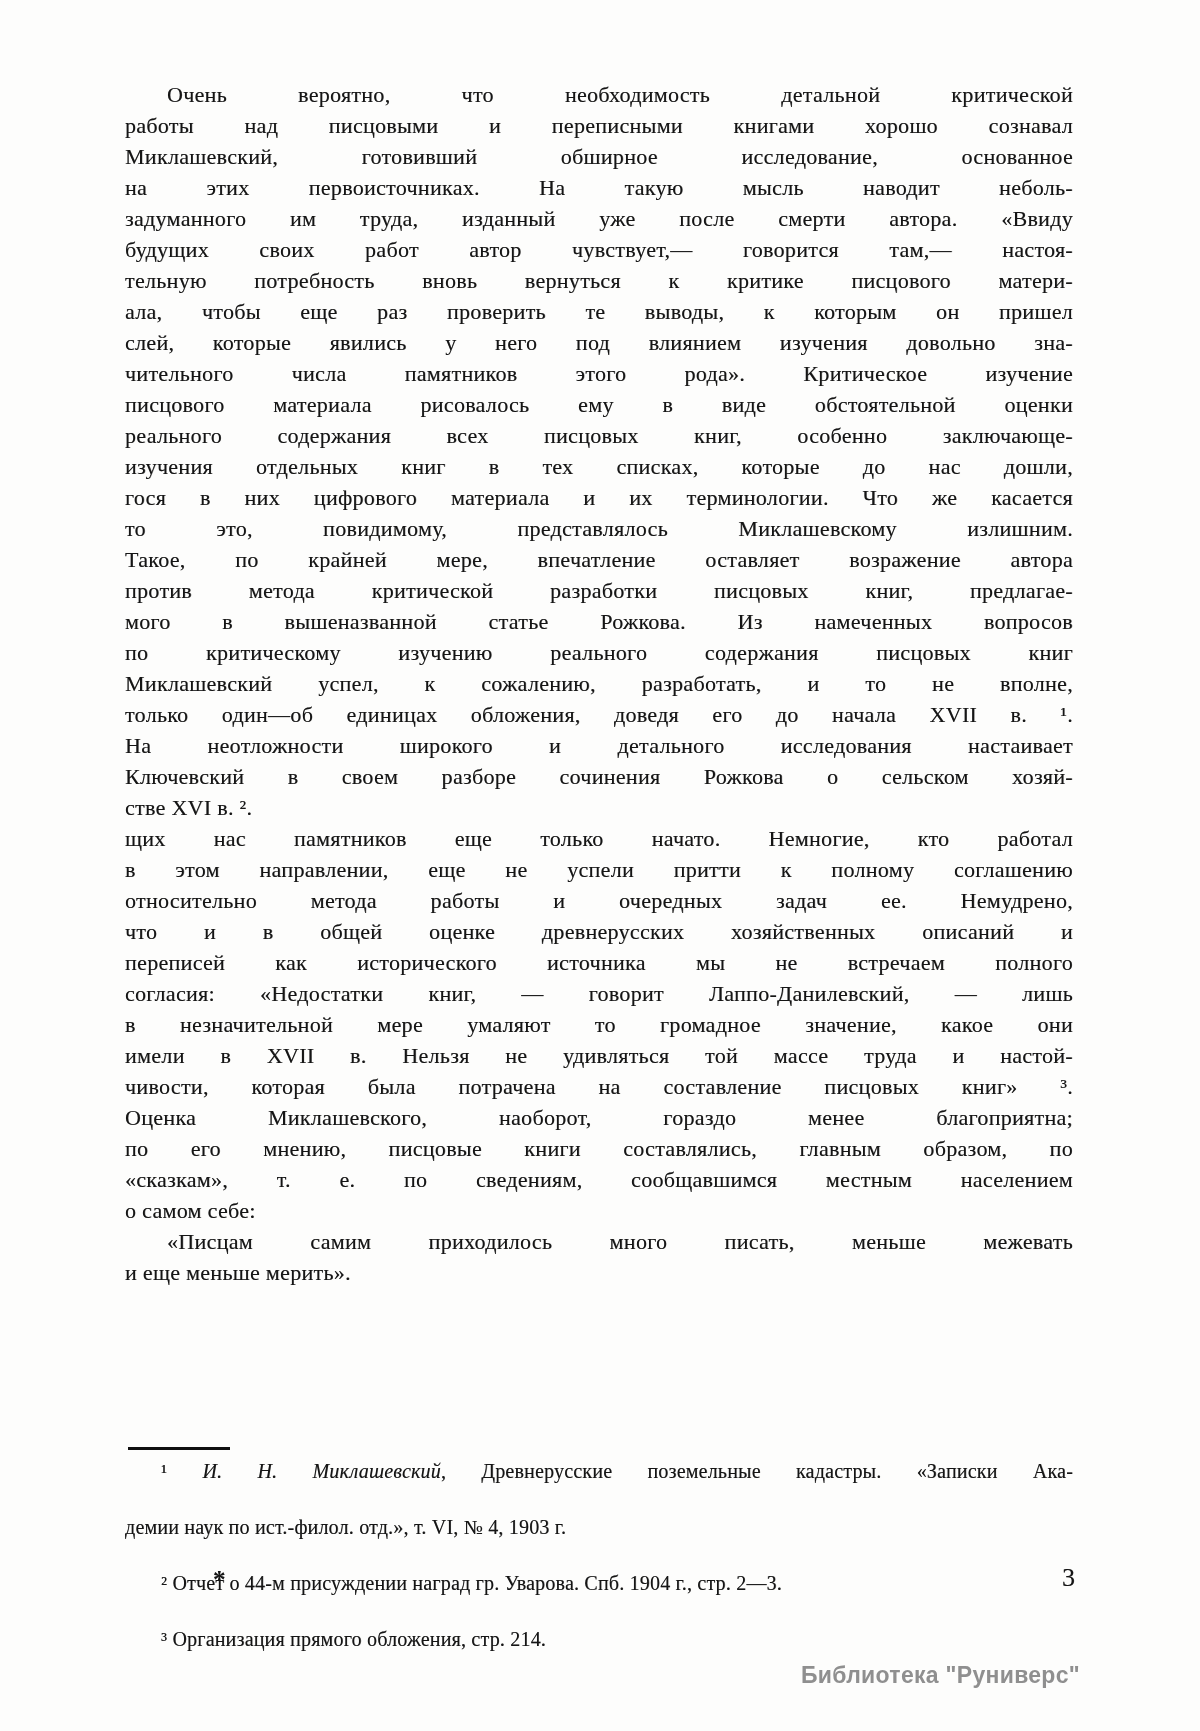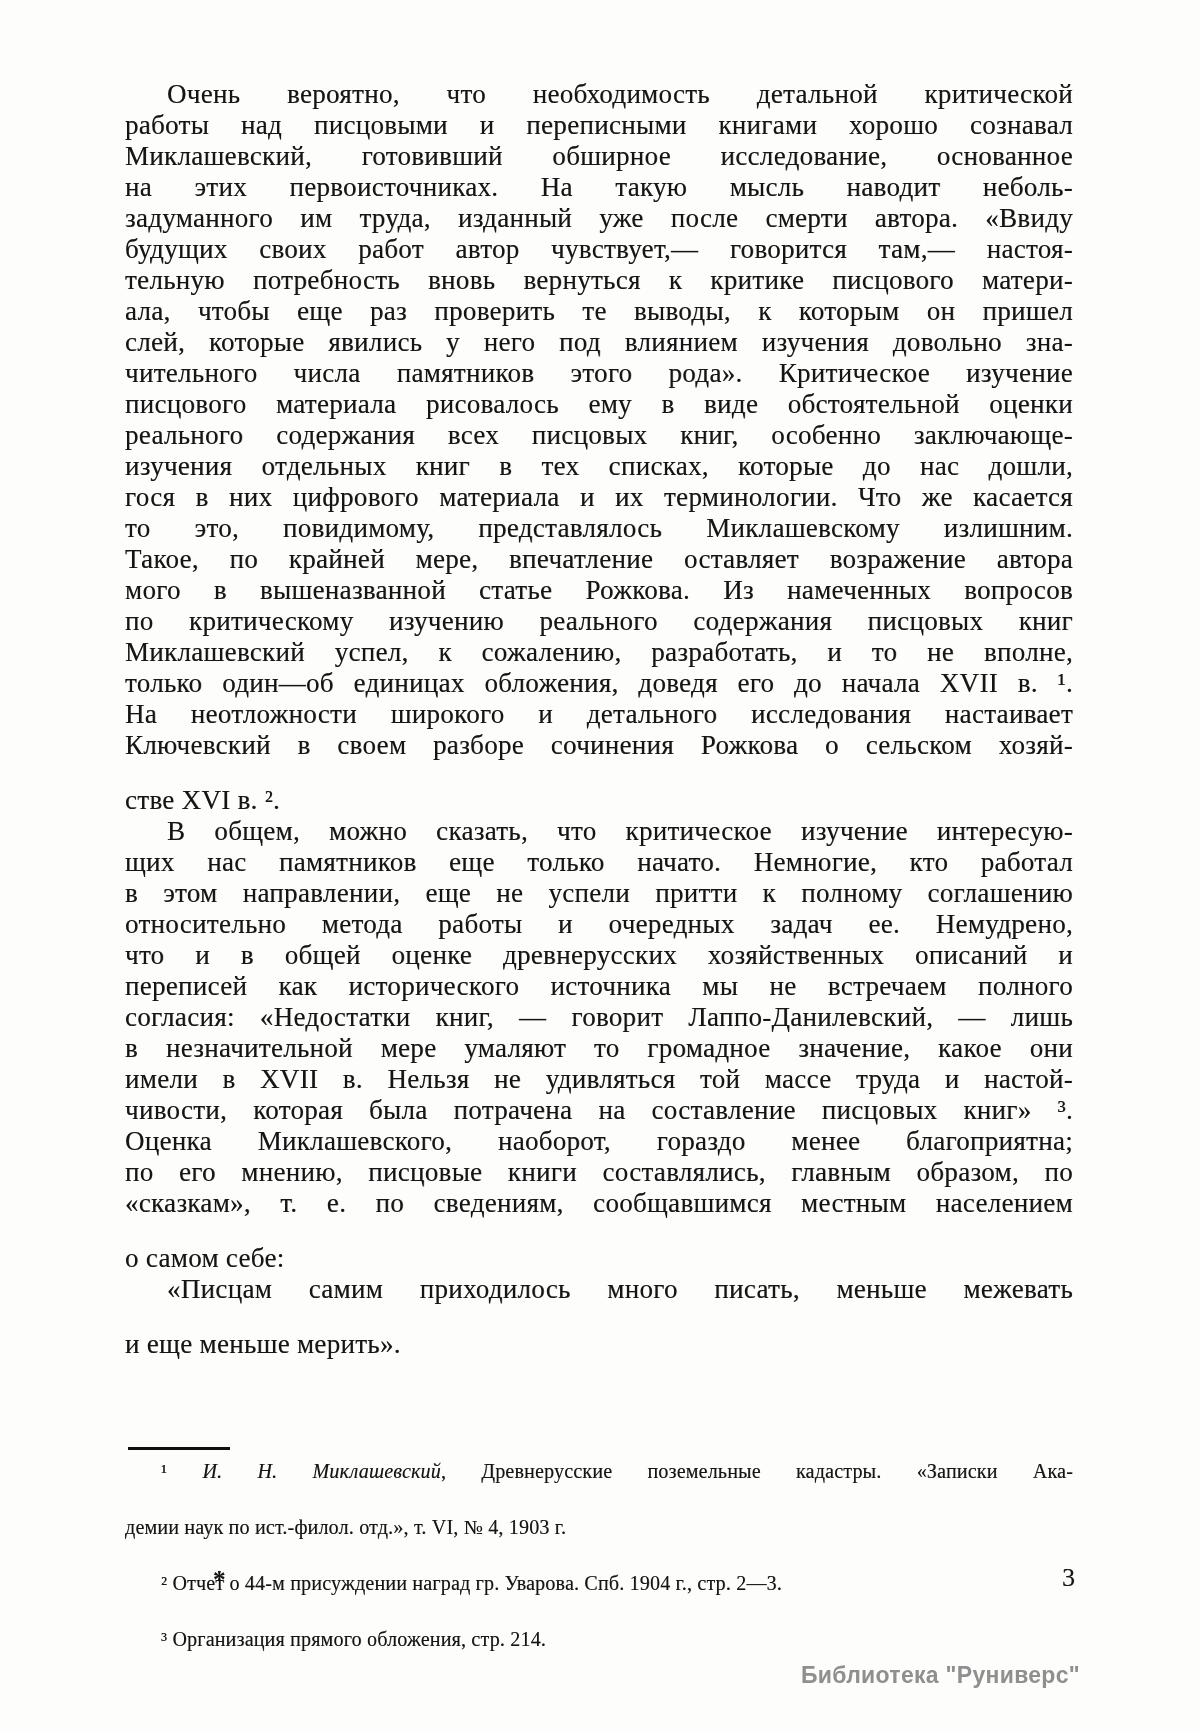--- a/index.html
+++ b/index.html
@@ -15,31 +15,31 @@
     text-shadow: 0.35px 0.25px 0 rgba(10,10,10,0.45);
   }
   .text-block {
     position: absolute;
     left: 125px;
     top: 79px;
     width: 948px;
   }
   .paragraph { margin: 0; }
   .line {
-    font-size: 27px;
+    font-size: 22px;
     line-height: 31px;
     height: 31px;
     overflow: hidden;
     letter-spacing: 0.3px;
     text-align: justify;
     text-align-last: justify;
     white-space: normal;
   }
   .line.indent { text-indent: 42px; }
-  .line.final { text-align-last: left; margin-top: 24px; }
+  .line.final { text-align-last: left; }
   .footnote-rule {
     position: absolute;
     left: 128px;
     top: 1447px;
     width: 102px;
     height: 3px;
     background: #101010;
   }
   .footnotes {
     position: absolute;
@@ -102,30 +102,30 @@
         <div class="line">тельную потребность вновь вернуться к критике писцового матери-</div>
         <div class="line">ала, чтобы еще раз проверить те выводы, к которым он пришел</div>
         <div class="line">слей, которые явились у него под влиянием изучения довольно зна-</div>
         <div class="line">чительного числа памятников этого рода». Критическое изучение</div>
         <div class="line">писцового материала рисовалось ему в виде обстоятельной оценки</div>
         <div class="line">реального содержания всех писцовых книг, особенно заключающе-</div>
         <div class="line">изучения отдельных книг в тех списках, которые до нас дошли,</div>
         <div class="line">гося в них цифрового материала и их терминологии. Что же касается</div>
         <div class="line">то это, повидимому, представлялось Миклашевскому излишним.</div>
         <div class="line">Такое, по крайней мере, впечатление оставляет возражение автора</div>
+        <div class="line">против метода критической разработки писцовых книг, предлагае-</div>
         <div class="line">мого в вышеназванной статье  Рожкова. Из намеченных вопросов</div>
         <div class="line">по критическому изучению реального содержания писцовых книг</div>
         <div class="line">Миклашевский успел, к сожалению, разработать, и то не вполне,</div>
         <div class="line">только один—об единицах обложения, доведя его до начала XVII в. ¹.</div>
         <div class="line">На неотложности широкого и детального исследования настаивает</div>
         <div class="line">Ключевский в своем разборе сочинения  Рожкова о сельском хозяй-</div>
         <div class="line final">стве XVI в. ².</div>
       </div>
       <div class="paragraph">
-        <div class="line indent">В общем, можно сказать, что критическое изучение интересую-</div>
         <div class="line">щих нас памятников еще только начато. Немногие, кто работал</div>
         <div class="line">в этом направлении, еще не успели притти к полному соглашению</div>
         <div class="line">относительно метода работы и очередных задач ее. Немудрено,</div>
         <div class="line">что и в общей оценке древнерусских хозяйственных описаний и</div>
         <div class="line">переписей как исторического источника мы не встречаем полного</div>
         <div class="line">согласия: «Недостатки книг, — говорит Лаппо-Данилевский, — лишь</div>
         <div class="line">в незначительной мере умаляют то громадное значение, какое они</div>
         <div class="line">имели в XVII в. Нельзя не удивляться той массе труда и настой-</div>
         <div class="line">чивости, которая была потрачена на составление писцовых книг» ³.</div>
         <div class="line">Оценка  Миклашевского, наоборот, гораздо менее благоприятна;</div>

